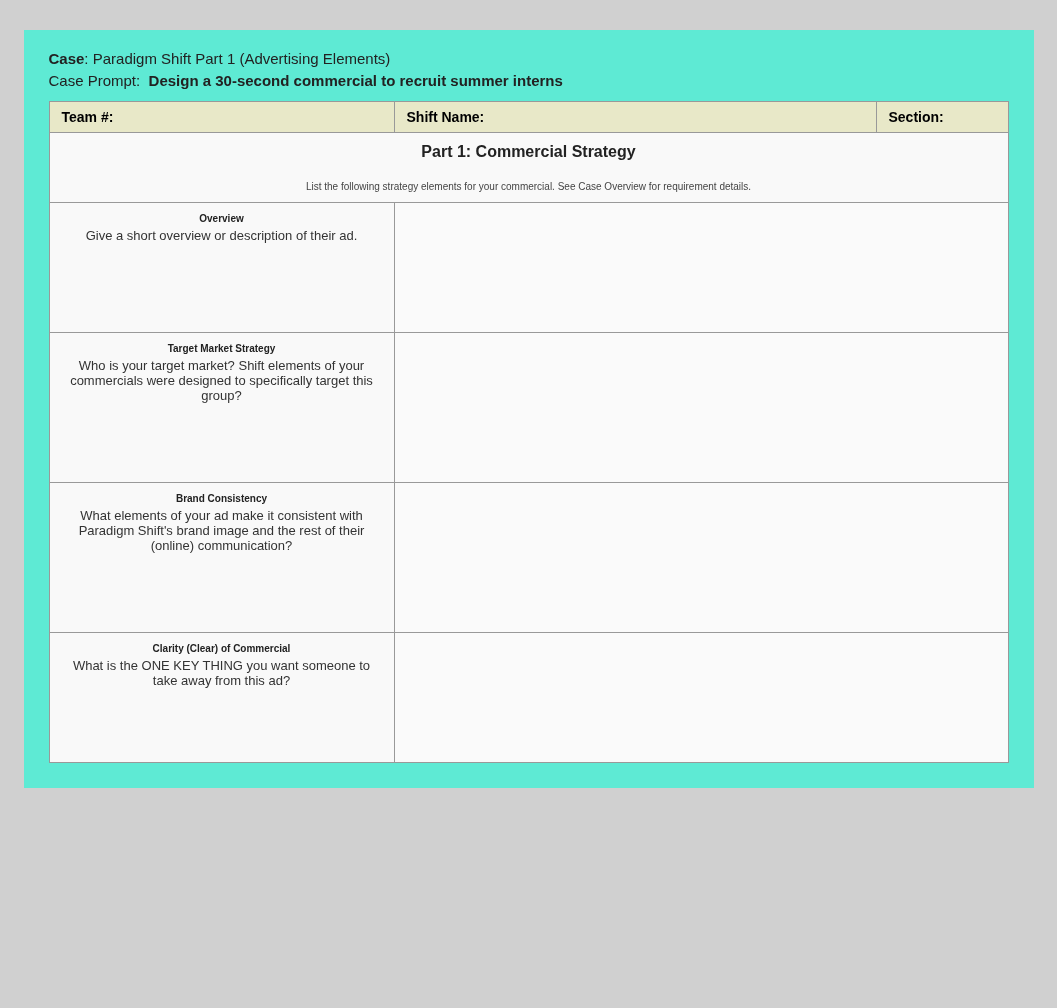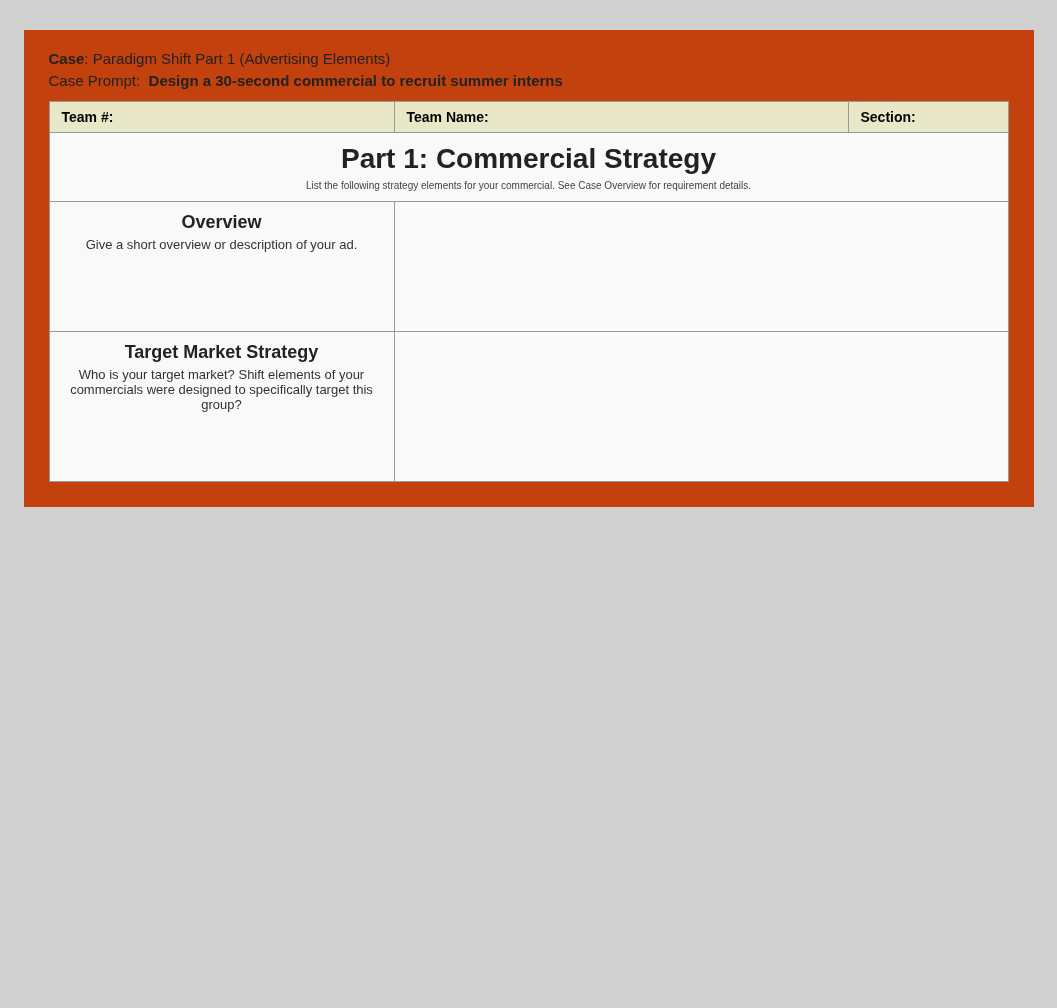--- a/index.html
+++ b/index.html
@@ -10,21 +10,21 @@
 
     body {
       background-color: #d0d0d0;
       font-family: Arial, sans-serif;
       padding: 30px 20px;
       width: 1057px;
       min-height: 1008px;
     }
 
     .page-container {
-      background-color: #c2410c;
+      background-color: #5eead4;
       padding: 20px 25px 25px 25px;
       max-width: 1010px;
       margin: 0 auto;
     }
 
     .case-title {
       font-size: 15px;
       margin-bottom: 5px;
       color: #222;
     }
@@ -56,35 +56,35 @@
       font-size: 14px;
       font-weight: bold;
       margin-left: 44px;
     }
 
     .header-row td:first-child {
       width: 140px;
     }
 
     .header-row td:last-child {
-      width: 160px;
+      width: 132px;
     }
 
     .title-row td {
       border: 1.5px solid #999;
       text-align: center;
       padding: 10px;
       background-color: #f9f9f9;
     }
 
     .section-title {
-      font-size: 28px;
+      font-size: 16px;
       font-weight: bold;
       color: #222;
-      margin-bottom: 5px;
+      margin-bottom: 20px;
     }
 
     .section-subtitle {
       font-size: 10px;
       color: #444;
     }
 
     .content-row td {
       border: 1.5px solid #999;
       vertical-align: top;
@@ -93,21 +93,21 @@
     .label-cell {
       width: 345px;
       padding: 10px 12px;
       text-align: center;
       background-color: #f9f9f9;
       font-size: 13px;
       color: #333;
     }
 
     .label-cell .row-title {
-      font-size: 18px;
+      font-size: 10px;
       font-weight: bold;
       margin-bottom: 4px;
       color: #222;
     }
 
     .answer-cell {
       background-color: #fafafa;
       min-height: 100px;
     }
 
@@ -132,48 +132,62 @@
   </p>
 
   <table class="main-table">
 
     <tbody>
         <tr class="header-row">
       <td>
         <span>Team #:</span>
       </td>
       <td>
-        <span>Team Name:</span>
+        <span>Shift Name:</span>
       </td>
       <td>
         <span>Section:</span>
       </td>
     </tr>
 
     <tr class="title-row">
       <td colspan="3">
         <div class="section-title">Part 1: Commercial Strategy</div>
         <div class="section-subtitle">List the following strategy elements for your commercial. See Case Overview for requirement details.</div>
       </td>
     </tr>
 
     <tr class="content-row">
       <td class="label-cell" colspan="1">
         <div class="row-title">Overview</div>
-        <div>Give a short overview or description of your ad.</div>
+        <div>Give a short overview or description of their ad.</div>
       </td>
       <td class="answer-cell" colspan="2"></td>
     </tr>
 
     <tr class="content-row tall">
       <td class="label-cell" colspan="1">
         <div class="row-title">Target Market Strategy</div>
         <div>Who is your target market? Shift elements of your commercials were designed to specifically target this group?</div>
       </td>
       <td class="answer-cell" colspan="2"></td>
     </tr>
 
+    <tr class="content-row tall">
+      <td class="label-cell" colspan="1">
+        <div class="row-title">Brand Consistency</div>
+        <div>What elements of your ad make it consistent with Paradigm Shift's brand image and the rest of their (online) communication?</div>
+      </td>
+      <td class="answer-cell" colspan="2"></td>
+    </tr>
 
+    <tr class="content-row">
+      <td class="label-cell" colspan="1">
+        <div class="row-title">Clarity (Clear) of Commercial</div>
+        <div>What is the ONE KEY THING you want someone to take away from this ad?</div>
+      </td>
+      <td class="answer-cell" colspan="2"></td>
+    </tr>
 
 
   </tbody>
     </table>
 </div>
 
 </body></html>

